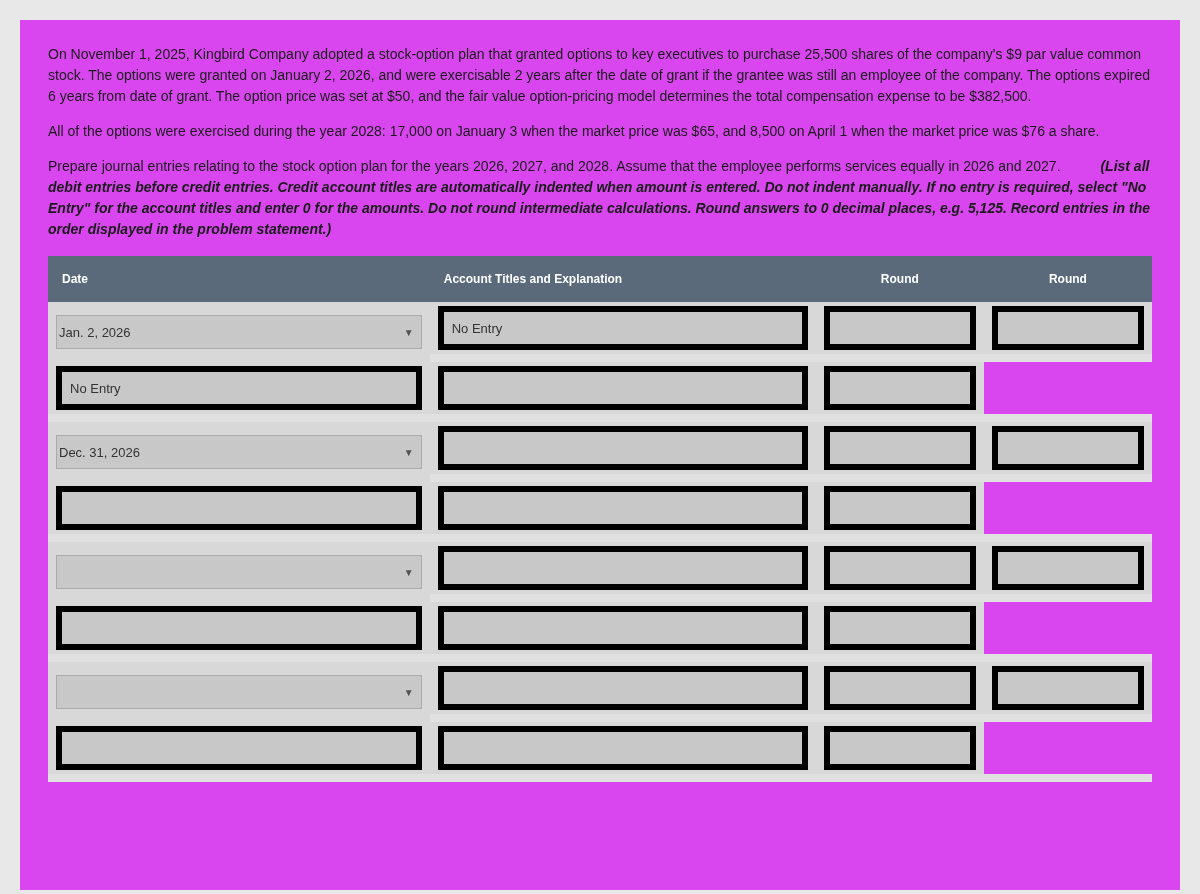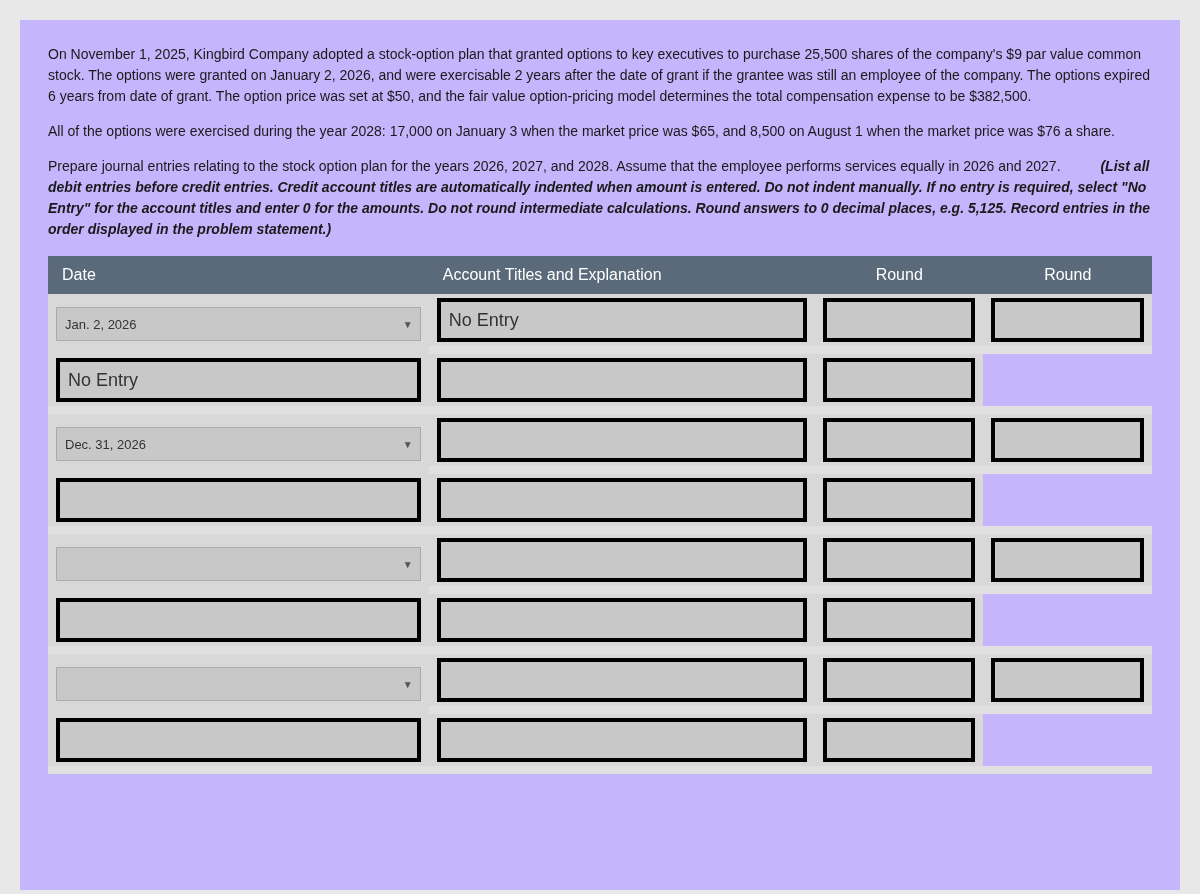--- a/index.html
+++ b/index.html
@@ -11,21 +11,21 @@
     body {
       font-family: Arial, sans-serif;
       font-size: 14px;
       background-color: #e8e8e8;
       padding: 20px;
       width: 1200px;
       min-height: 894px;
     }
 
     .page-container {
-      background-color: #c4b5fd;
+      background-color: #d946ef;
       padding: 24px 28px;
       min-height: 870px;
     }
 
     .description-text {
       font-size: 14px;
       line-height: 1.5;
       color: #1a1a1a;
       margin-bottom: 16px;
     }
@@ -45,24 +45,24 @@
       border-collapse: collapse;
       margin-top: 8px;
     }
 
     .journal-table thead tr {
       background-color: #5a6a7a;
       color: white;
     }
 
     .journal-table thead th {
-      padding: 10px 14px;
+      padding: 16px 14px;
       text-align: left;
-      font-weight: normal;
-      font-size: 16px;
+      font-weight: bold;
+      font-size: 12px;
     }
 
     .journal-table thead th.debit-col,
     .journal-table thead th.credit-col {
       text-align: center;
     }
 
     .journal-table tbody tr {
       background-color: #d8d8d8;
     }
@@ -85,39 +85,39 @@
     }
 
     .credit-cell {
       width: 180px;
     }
 
     .input-field {
       width: 100%;
       height: 44px;
       background-color: #c8c8c8;
-      border: 4px solid #000000;
+      border: 6px solid #000000;
       padding: 4px 8px;
-      font-size: 18px;
+      font-size: 13px;
       color: #333;
       outline: none;
     }
 
     .date-select-wrapper {
       position: relative;
       display: flex;
       align-items: center;
     }
 
     .date-select {
       width: 100%;
       height: 34px;
       background-color: #c8c8c8;
       border: 1px solid #aaa;
-      padding: 4px 8px;
+      padding: 4px 2px;
       font-size: 13px;
       color: #333;
       appearance: none;
       -webkit-appearance: none;
       cursor: pointer;
       outline: none;
     }
 
     .chevron-icon {
       position: absolute;
@@ -127,21 +127,21 @@
       color: #555;
     }
   </style>
 </head>
 <body>
 
 <div class="page-container">
 
   <div class="description-text">
     <p>On November 1, 2025, Kingbird Company adopted a stock-option plan that granted options to key executives to purchase 25,500 shares of the company's $9 par value common stock. The options were granted on January 2, 2026, and were exercisable 2 years after the date of grant if the grantee was still an employee of the company. The options expired 6 years from date of grant. The option price was set at $50, and the fair value option-pricing model determines the total compensation expense to be $382,500.</p>
-    <p>All of the options were exercised during the year 2028: 17,000 on January 3 when the market price was $65, and 8,500 on August 1 when the market price was $76 a share.</p>
+    <p>All of the options were exercised during the year 2028: 17,000 on January 3 when the market price was $65, and 8,500 on April 1 when the market price was $76 a share.</p>
     <p>
       <span>Prepare journal entries relating to the stock option plan for the years 2026, 2027, and 2028. Assume that the employee performs services equally in 2026 and 2027. </span><span class="bold-italic">(List all debit entries before credit entries. Credit account titles are automatically indented when amount is entered. Do not indent manually. If no entry is required, select "No Entry" for the account titles and enter 0 for the amounts. Do not round intermediate calculations. Round answers to 0 decimal places, e.g. 5,125. Record entries in the order displayed in the problem statement.)</span>
     </p>
   </div>
 
   <table class="journal-table">
     <thead>
       <tr>
         <th class="date-col">Date</th>
         <th class="account-col">Account Titles and Explanation</th>

